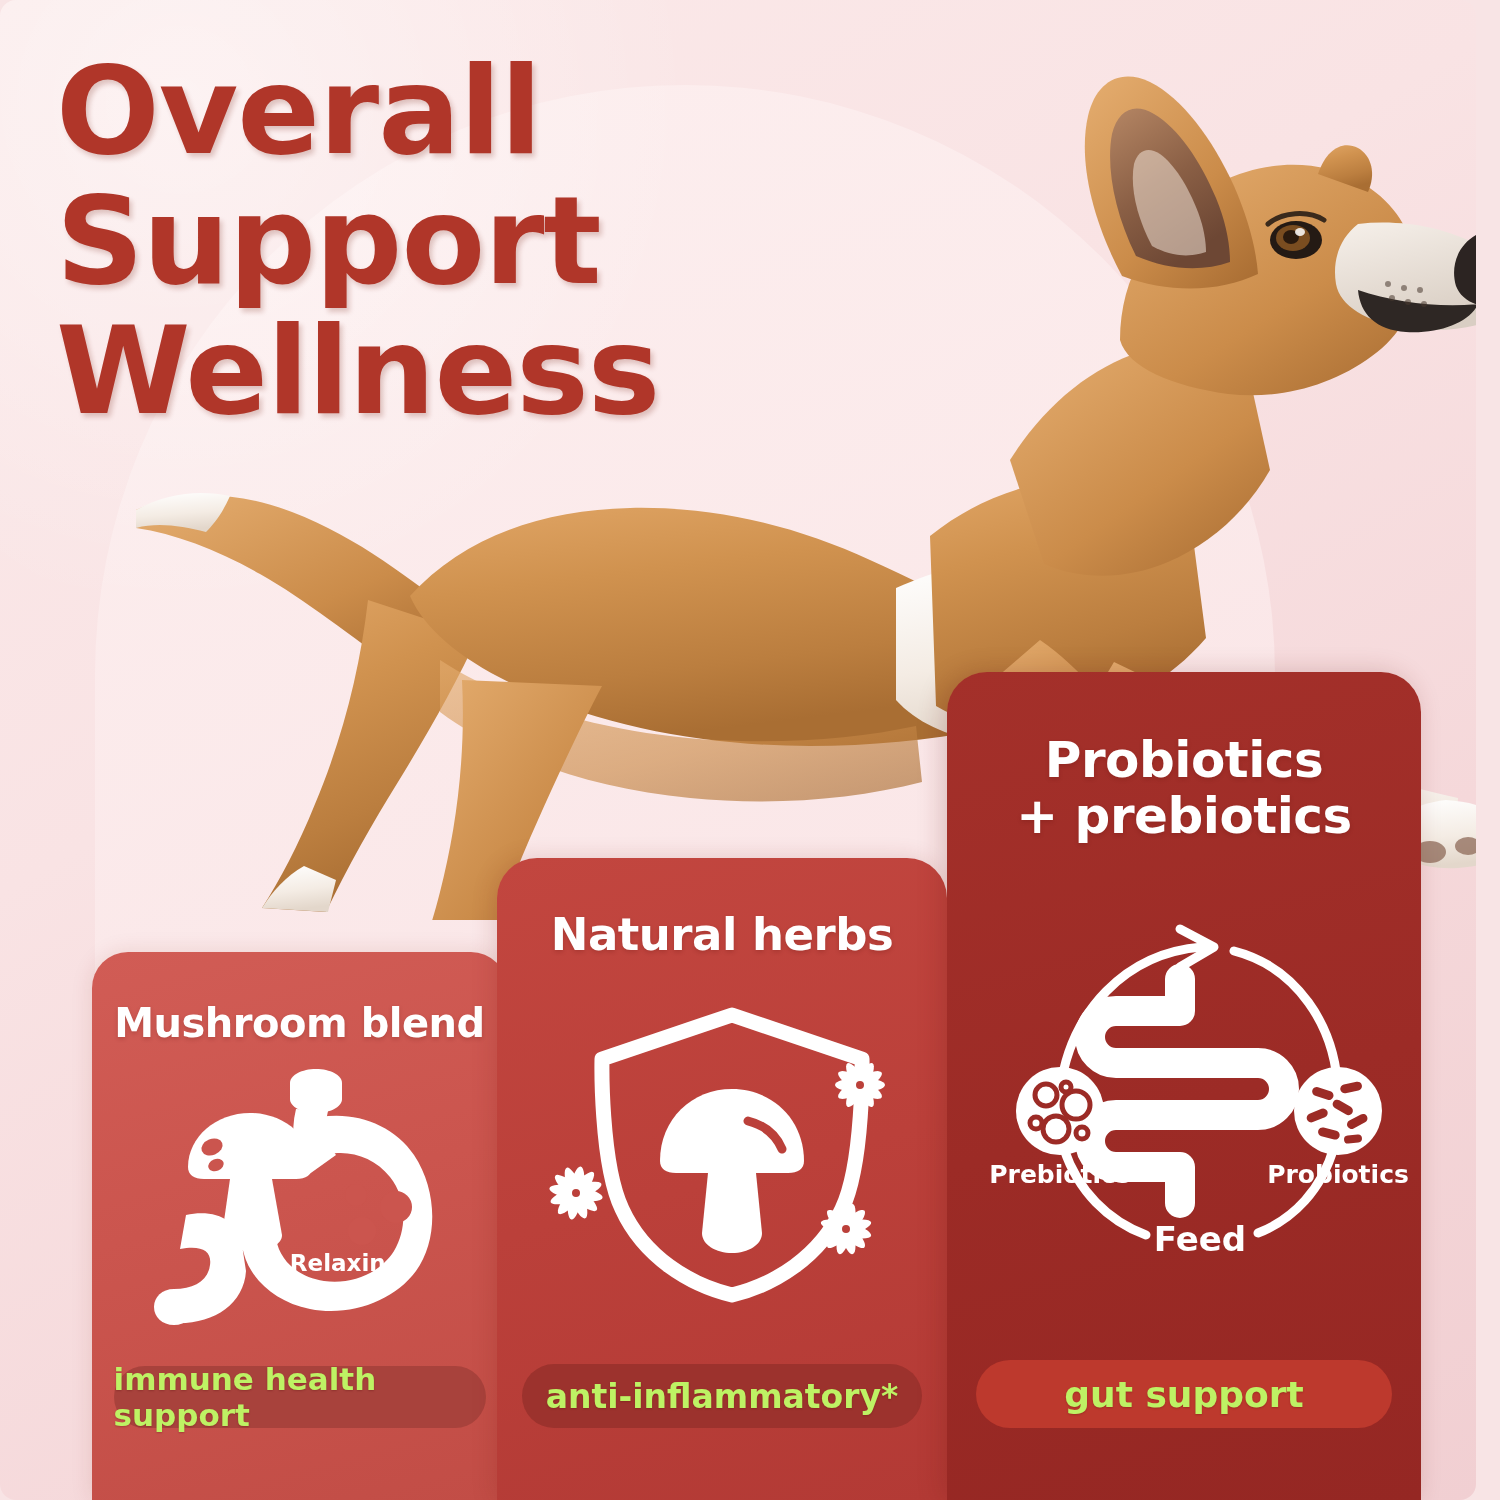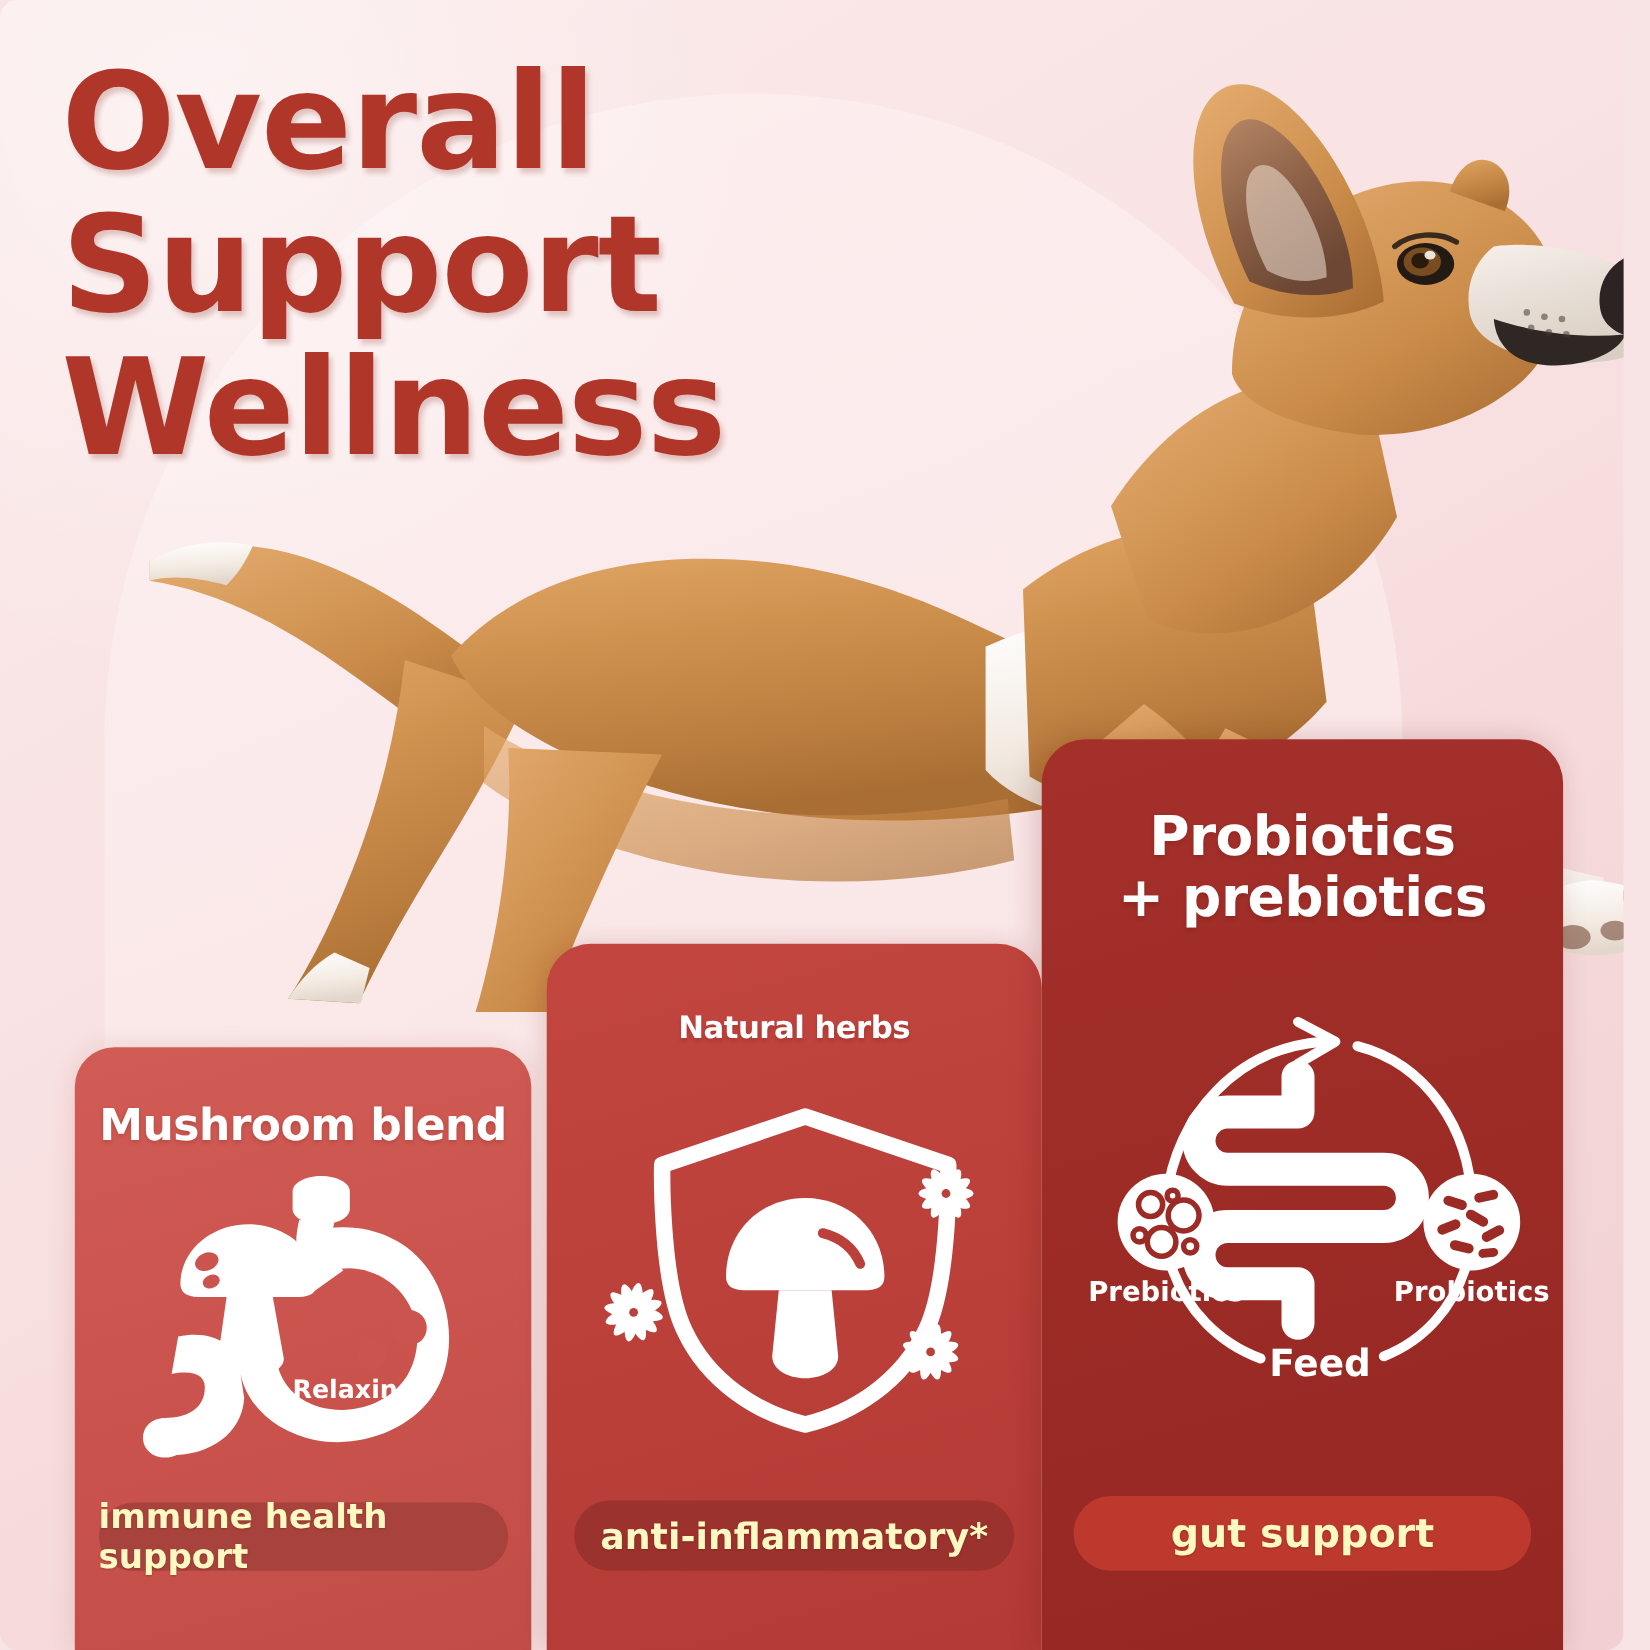--- a/index.html
+++ b/index.html
@@ -42,21 +42,21 @@
   
   .dog{position:absolute;left:110px;top:40px;width:1400px;height:880px;z-index:6;}
 
   
   .card{
     position:absolute;bottom:0;
     box-sizing:border-box;
     display:flex;flex-direction:column;align-items:center;
   }
   .card.c1{
-    left:68px;width:415px;height:548px;
+    left:92px;width:415px;height:548px;
     background:linear-gradient(165deg,#d15c55 0%,#cb554e 45%,#c24d46 100%);
     border-radius:36px 36px 0 0;
     z-index:10;
     box-shadow:0 0 22px rgba(120,30,20,.12);
   }
   .card.c2{
     left:497px;width:450px;height:642px;
     background:linear-gradient(165deg,#c2463f 0%,#bb403a 50%,#b33a35 100%);
     border-radius:40px 40px 0 0;
     z-index:11;
@@ -71,34 +71,34 @@
     gap:36px;
   }
 
   .card-title{
     color:#ffffff;font-weight:700;text-align:center;
     font-family:"DejaVu Sans", sans-serif;
     text-shadow:0 2px 4px rgba(90,20,15,.22);
     letter-spacing:-.5px;
   }
   .c1 .card-title{font-size:40px;margin-top:48px;line-height:46px;}
-  .c2 .card-title{font-size:28px;margin-top:52px;line-height:50px;}
+  .c2 .card-title{font-size:45px;margin-top:52px;line-height:50px;}
   .c3 .card-title{font-size:50px;margin-top:60px;line-height:56px;}
   .card-title .l{display:block;}
 
   .icon-wrap{flex:1;display:flex;align-items:center;justify-content:center;width:100%;padding-left:20px;}
   .c1 .icon-wrap{padding-bottom:14px;align-items:center;}
   .c2 .icon-wrap{padding-bottom:18px;}
   .c3 .icon-wrap{padding-bottom:24px;}
 
   .badge{
     margin-bottom:72px;
     border-radius:999px;
     display:flex;align-items:center;justify-content:center;
-    color:#fef9c3;font-weight:600;
+    color:#bef264;font-weight:600;
     font-family:"DejaVu Sans", sans-serif;
     text-shadow:0 1px 2px rgba(80,15,12,.28);
   }
   .c1 .badge{width:372px;height:62px;font-size:31px;background:#a8423c;}
   .c2 .badge{width:400px;height:64px;font-size:33px;background:#9c322d;}
   .c3 .badge{width:416px;height:68px;font-size:36px;background:#bd392d;}
 
   .icon-label{
     fill:#ffffff;font-family:"DejaVu Sans", sans-serif;font-weight:700;
   }

